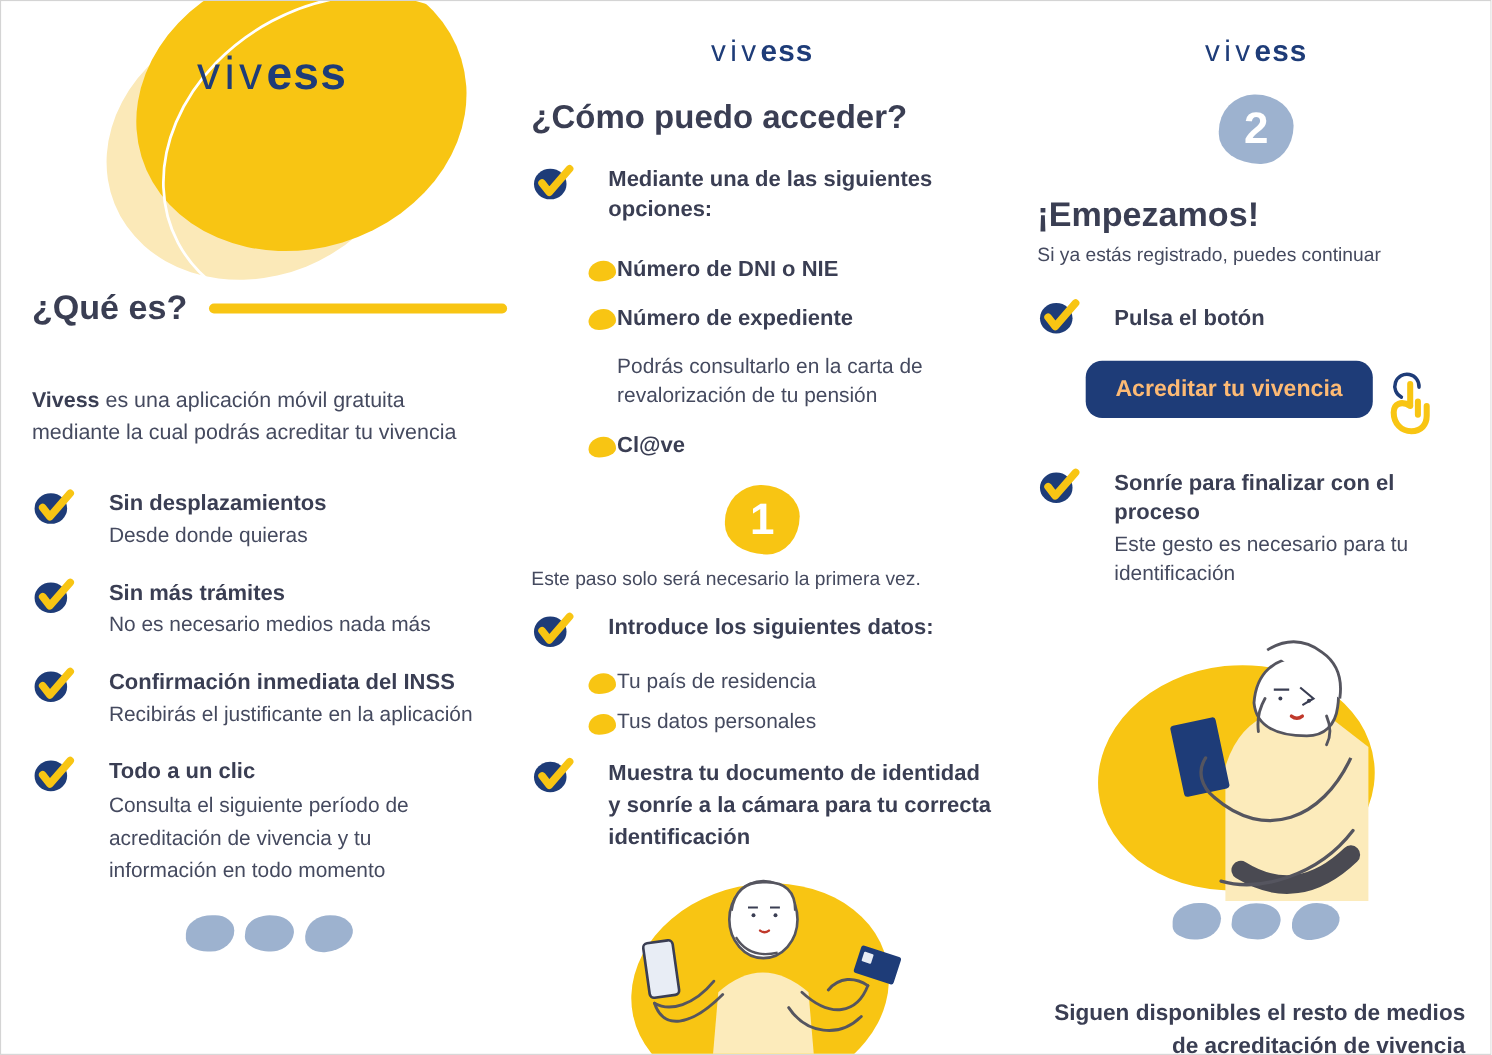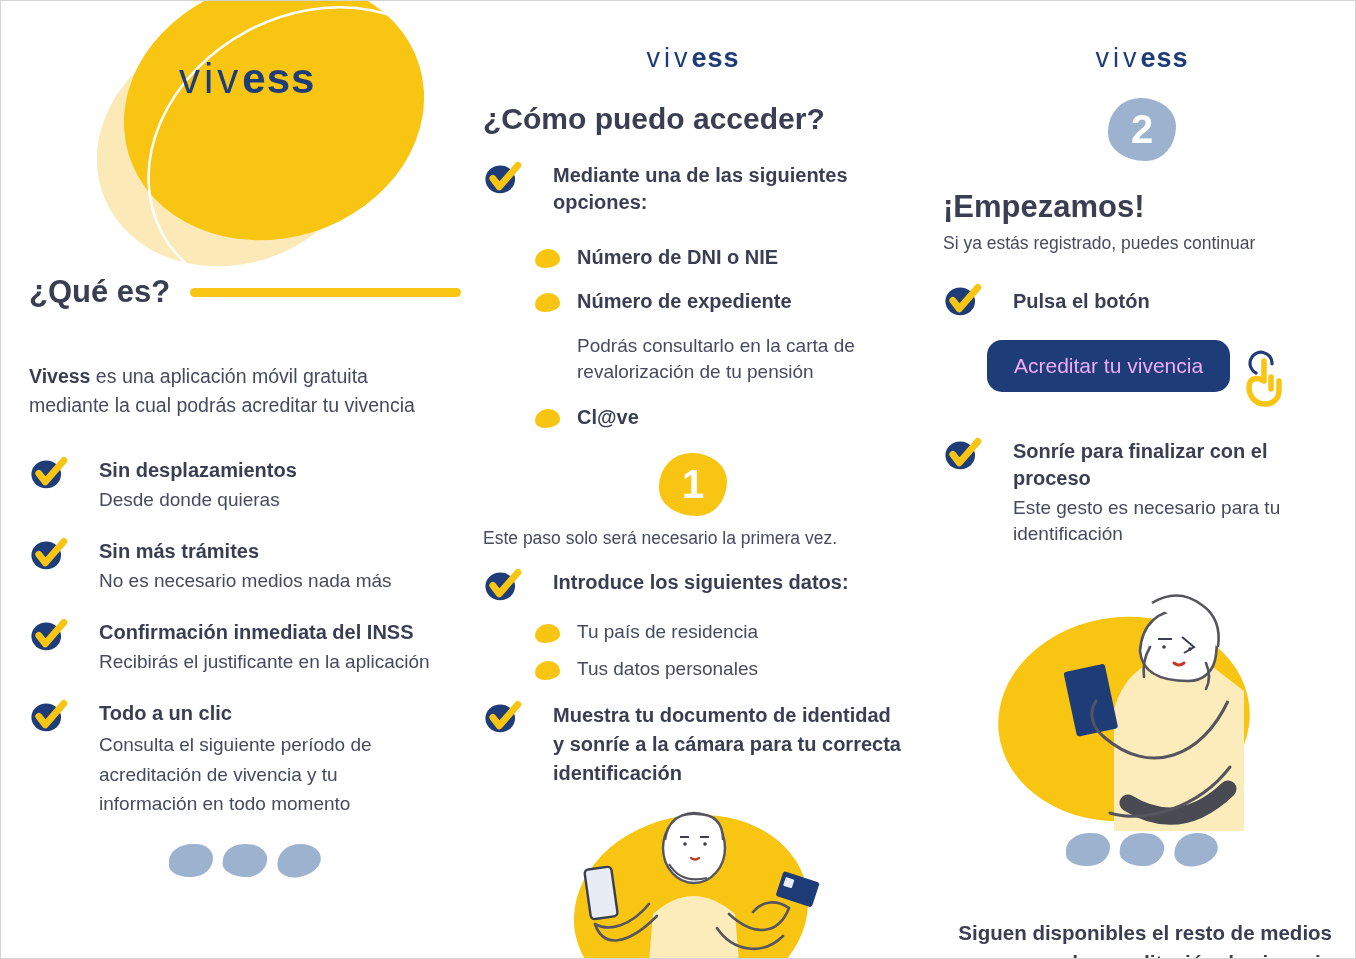--- a/index.html
+++ b/index.html
@@ -10,21 +10,21 @@
     --heading:#3A3E53;
     --body:#454A5F;
     --bluegray:#9DB2CF;
     --stroke:#55555F;
   }
   *{box-sizing:border-box;margin:0;padding:0}
   html,body{background:#fff}
   body{font-family:"Liberation Sans",sans-serif;color:var(--body)}
   .page{position:relative;width:1356px;height:959px;background:#fff;border:1px solid #d4d4d4;overflow:hidden}
 
-  .col{position:absolute;top:12px}
+  .col{position:absolute;top:0}
   .col-left{left:28px;width:432px}
   .col-mid{left:482px;width:420px}
   .col-right{left:942px;width:398px}
 
   
   .logo{color:var(--navy);white-space:nowrap}
   .logo .lt{font-weight:400;letter-spacing:4px}
   .logo .hv{font-weight:800;letter-spacing:1px}
   .logo-small{display:block;text-align:center;font-size:27px;margin-top:30px}
 
@@ -41,36 +41,36 @@
   .para{font-size:19.5px;line-height:1.5;margin-top:52px;width:410px}
   .para b{color:var(--heading)}
 
   
   .check-row{display:flex;gap:30px;margin-bottom:25px}
   .check-ic{flex:none;width:40px;height:37px;margin-top:-3px}
   .ct{font-weight:700;font-size:20px;color:var(--heading);line-height:1.35}
   .cd{font-size:19px;line-height:1.38;margin-top:3px}
 
   
-  .bul-row{display:flex;gap:17px;margin:0 0 21px 52px}
+  .bul-row{display:flex;gap:1px;margin:0 0 21px 52px}
   .bul{flex:none;width:25px;height:19px;margin-top:3px;background:var(--yellow);border-radius:55% 45% 62% 38%/62% 55% 45% 38%}
   .bul-t{font-weight:700;font-size:20px;color:var(--heading)}
   .bul-t.reg{font-weight:400;color:var(--body)}
   .bul-d{font-size:19px;line-height:1.38;margin-top:20px;width:300px}
 
   
   .step-blob{width:68px;height:63px;background:var(--yellow);border-radius:48% 52% 44% 56%/54% 46% 56% 44%;
     display:flex;align-items:center;justify-content:center;color:#fff;font-size:40px;font-weight:800;margin:0 auto}
   .step-blob.blue{background:var(--bluegray)}
 
   .note{font-size:17.5px;margin-top:12px}
 
   
   .btn-row{display:flex;align-items:flex-start;gap:6px;margin:22px 0 28px 44px}
-  .btn{background:var(--navy);color:#f0abfc;font-family:"Liberation Sans",sans-serif;font-weight:400;font-size:21px;
+  .btn{background:var(--navy);color:#fdba74;font-family:"Liberation Sans",sans-serif;font-weight:700;font-size:21px;
     border:none;border-radius:15px;padding:14px 27px;cursor:pointer;white-space:nowrap}
   .pointer-ic{width:52px;height:62px;margin-top:8px}
 
   
   .dots{display:flex;gap:10px;justify-content:center}
   .dot{width:44px;height:33px;background:var(--bluegray);border-radius:58% 42% 52% 48%/55% 45% 62% 38%}
   .dot:nth-child(2){transform:rotate(6deg)}
   .dot:nth-child(3){transform:rotate(-7deg);border-radius:48% 52% 60% 40%/60% 48% 52% 40%}
 
   .illu{display:block;margin:0 auto}

